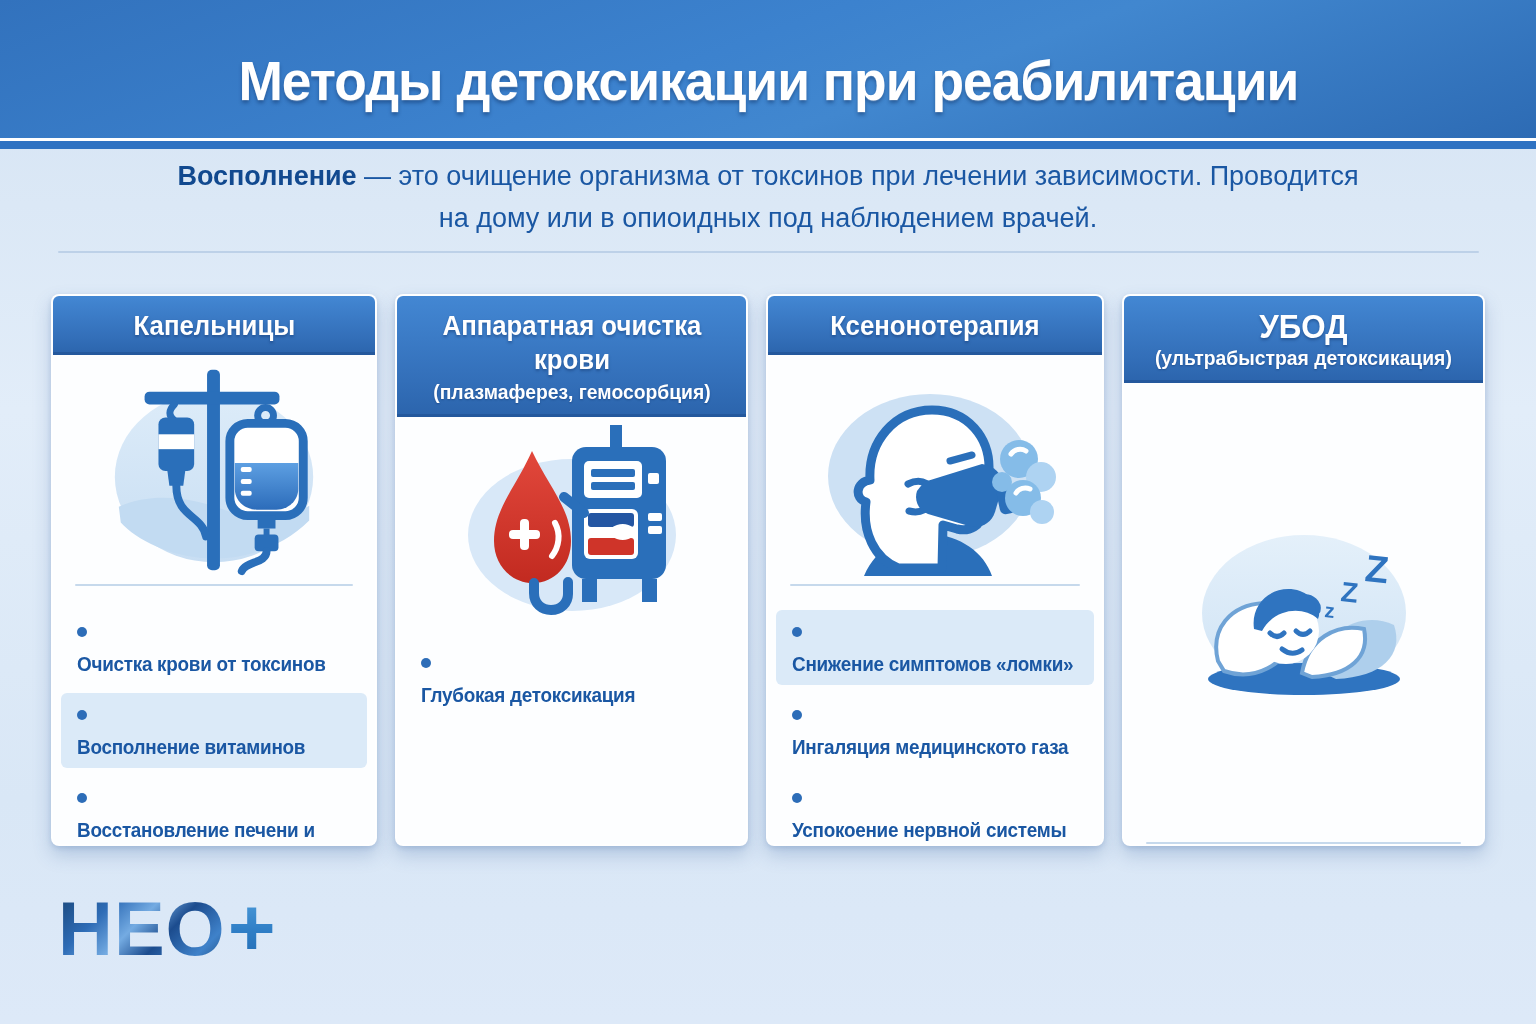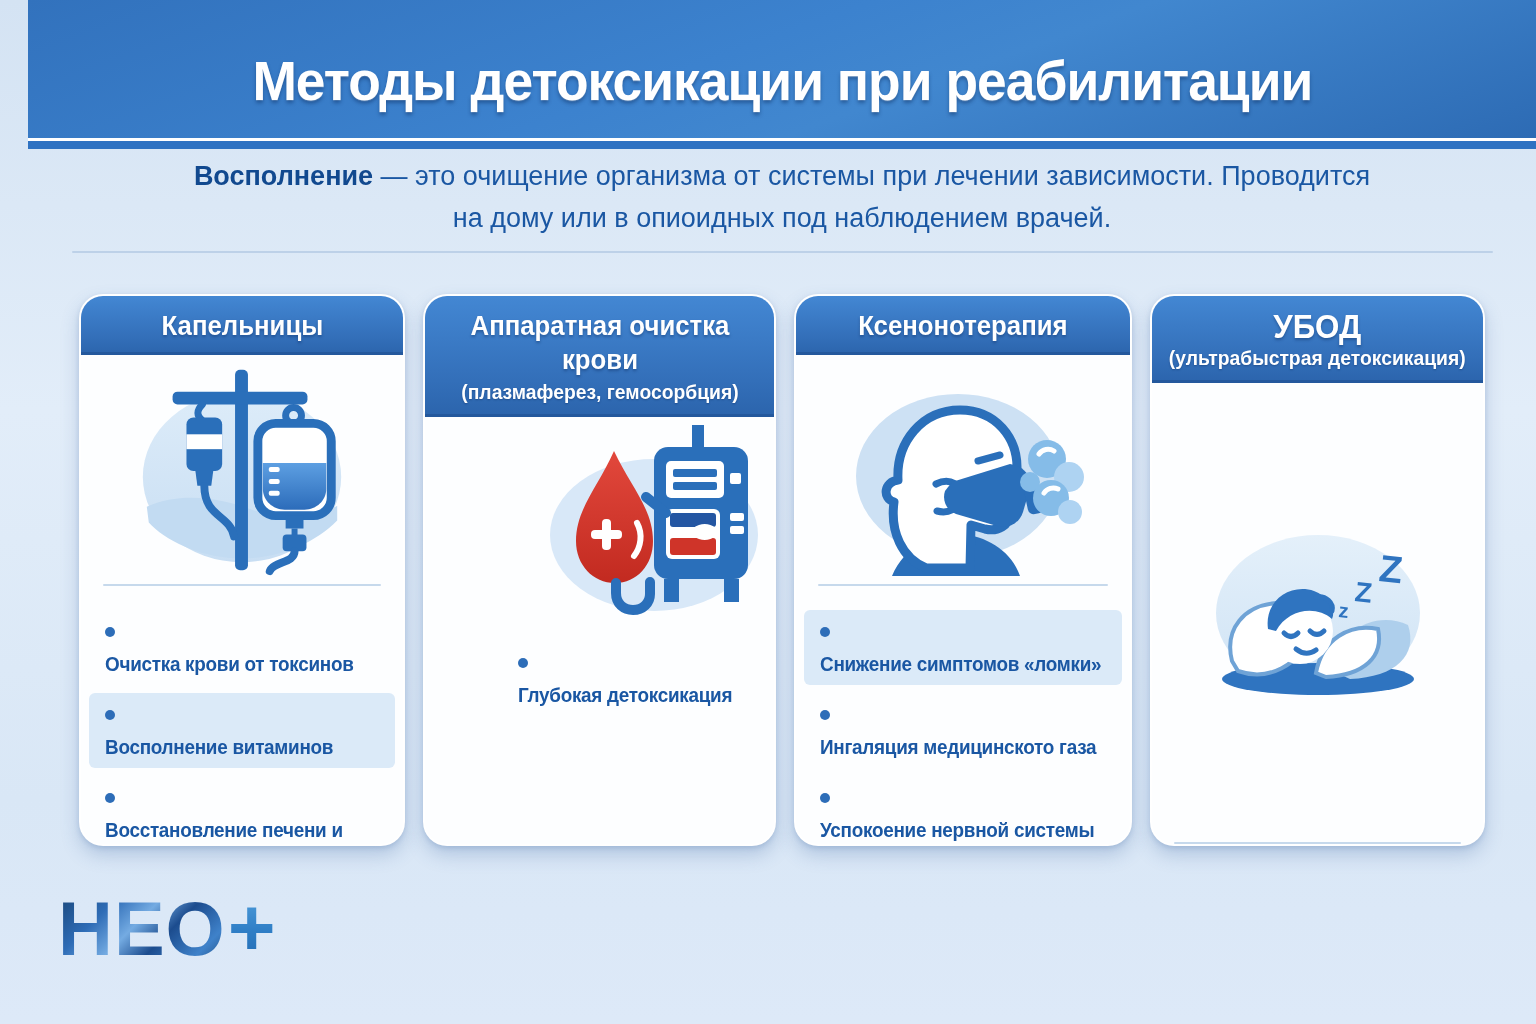--- a/index.html
+++ b/index.html
@@ -2,21 +2,20 @@
 <html lang="ru"><head>
 <meta charset="utf-8">
 <style>
   * { margin:0; padding:0; box-sizing:border-box; }
   html,body { width:1536px; height:1024px; overflow:hidden; }
   body { font-family:"Liberation Sans","DejaVu Sans",sans-serif; }
 
   .page{
     position:relative; width:1536px; height:1024px;
     background:linear-gradient(180deg,#d4e3f3 0%,#e2edf9 40%,#d9e7f6 78%,#dde9f8 100%);
-    padding-left:28px;
   }
 
   
   .banner{
     position:relative; height:138px;
     background:linear-gradient(160deg,#3272bd 0%,#3c82ce 45%,#4187cf 60%,#2d6bb4 100%);
     display:flex; align-items:center; justify-content:center;
   }
   .banner::after{
     content:""; position:absolute; left:0; right:0; top:138px; height:11px;
@@ -31,26 +30,26 @@
 
   
   .intro{ padding-top:17px; text-align:center; color:#1a57a3; font-size:27px; line-height:42px; }
   .intro .lead{ font-weight:700; color:#11498f; }
   .intro-divider{ width:1421px; height:2px; margin:12px auto 0; background:#bdd1e8; border-radius:1px; }
 
   
   .cards{ display:flex; gap:18px; margin:41px 51px 0; height:552px; }
   .card{
     display:flex; flex-direction:column; background:#fdfeff;
-    border-radius:24px; border:2px solid rgba(255,255,255,.95);
+    border-radius:8px; border:2px solid rgba(255,255,255,.95);
     box-shadow:0 9px 18px rgba(58,98,158,.25), 0 2px 5px rgba(58,98,158,.18);
     overflow:hidden;
   }
   .card:nth-child(1){ flex:0 0 326px; }
-  .card:nth-child(2){ flex:0 0 353px;align-items:flex-end; }
+  .card:nth-child(2){ flex:0 0 353px; }
   .card:nth-child(3){ flex:0 0 338px; }
   .card:nth-child(4){ flex:1;gap:20px; }
 
   .card-header{
     background:linear-gradient(180deg,#4387d3 0%,#336fb9 70%,#2b64ac 100%);
     box-shadow:inset 0 -3px 0 rgba(18,58,116,.28);
     padding:13px 6px 12px; text-align:center; color:#fff;
   }
   .card-title{
     display:block; font-size:28px; font-weight:700; line-height:34px;
@@ -101,21 +100,21 @@
 </head>
 <body>
 
 <div class="page">
 
   <div class="banner">
     <div class="banner-title">Методы детоксикации при реабилитации</div>
   </div>
 
   <div class="intro">
-    <div><span class="lead">Восполнение</span><span> — это очищение организма от системы при лечении зависимости. Проводится</span></div>
+    <div><span class="lead">Восполнение</span><span> — это очищение организма от токсинов при лечении зависимости. Проводится</span></div>
     <div>на дому или в опиоидных под наблюдением врачей.</div>
   </div>
   <div class="intro-divider"></div>
 
   <div class="cards">
 
     <div class="card">
       <div class="card-header">
         <span class="card-title">Капельницы</span>
       </div>

